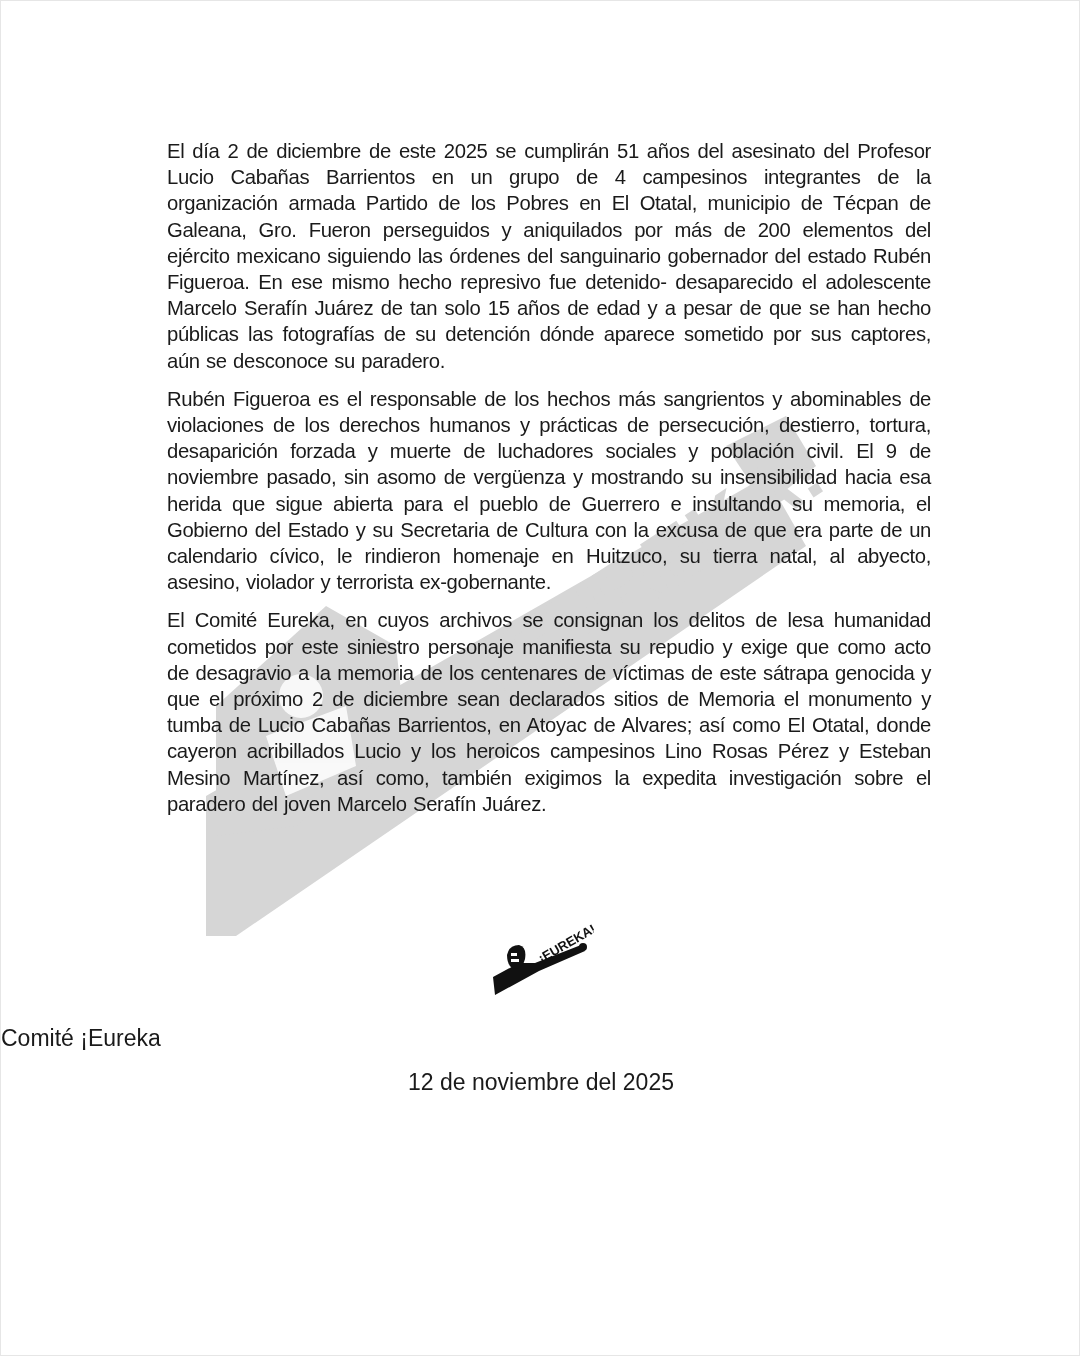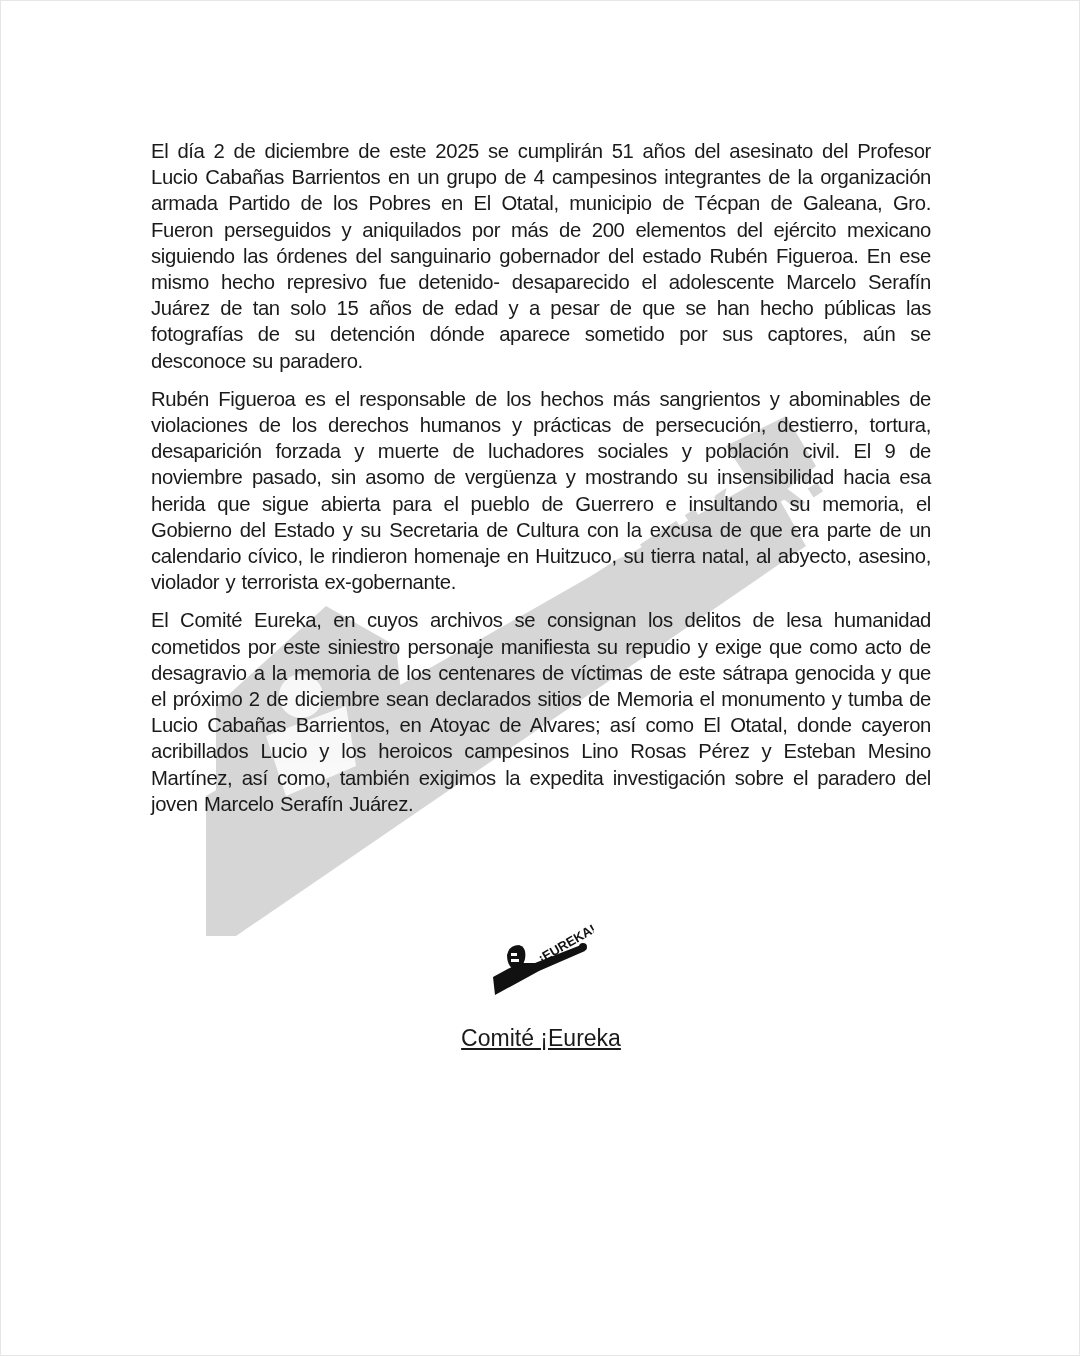--- a/index.html
+++ b/index.html
@@ -1,26 +1,26 @@
 <!DOCTYPE html>
 <html><head>
 <meta charset="utf-8">
 <style>
   html, body { margin: 0; padding: 0; background: #ffffff; }
   body { width: 1080px; height: 1356px; position: relative; overflow: hidden; }
   .page { position: absolute; left: 0; top: 0; width: 1080px; height: 1356px; background: #fff; border: 1px solid #e6e6e6; box-sizing: border-box; }
   .watermark { position: absolute; left: 205px; top: 405px; width: 620px; height: 540px; z-index: 0; pointer-events: none; }
   .content { position: absolute; left: 150px; top: 137px; width: 780px; z-index: 1;
     font-family: "Liberation Sans", sans-serif; font-size: 20.3px; color: #1a1a1a; }
-  .para { margin: 0 0 12px 0; line-height: 26.2px; text-align: justify; letter-spacing: -0.35px; word-spacing: 1px; font-stretch: condensed; }
+  .para { margin: 0 0 12px 16px; line-height: 26.2px; text-align: justify; letter-spacing: -0.35px; word-spacing: 1px; font-stretch: condensed; }
   .slogan { position: absolute; left: 0; width: 1080px; top: 840px; text-align: center;
     font-family: "Liberation Sans", sans-serif; font-size: 23px; color: #1a1a1a; z-index: 1; }
   .logo { position: absolute; left: 488px; top: 918px; width: 105px; height: 80px; z-index: 1; }
-  .signature { position: absolute; left: 0; width: 1080px; top: 1024px; text-align: center;
-    font-family: "Liberation Sans", sans-serif; font-size: 23px; color: #1a1a1a; z-index: 1; text-decoration: underline; }
+  .signature { position: absolute; left: 0; width: 1080px; top: 1024px; text-align: left;
+    font-family: "Liberation Sans", sans-serif; font-size: 23px; color: #1a1a1a; z-index: 1; }
   .date { position: absolute; left: 0; width: 1080px; top: 1068px; text-align: center;
     font-family: "Liberation Sans", sans-serif; font-size: 23px; color: #1a1a1a; z-index: 1; }
 </style>
 </head>
 <body>
 
 <div class="page">
 
   <svg class="watermark" viewBox="0 0 620 540">
     <g fill="#d6d6d6">
@@ -52,14 +52,15 @@
       <circle cx="94" cy="28" r="4"></circle>
     </g>
     <g fill="#fff">
       <rect x="22" y="34" width="6" height="3"></rect>
       <rect x="22" y="40" width="8" height="3"></rect>
     </g>
     <text x="44" y="38" transform="rotate(-30 60 25)" font-family="Liberation Sans, sans-serif" font-size="13" font-weight="bold" fill="#111">¡EUREKA!</text>
   </svg>
 
   <div class="signature">Comité ¡Eureka</div>
+  <div class="date">12 de noviembre del 2025</div>
 
 </div>
 
 </body></html>

